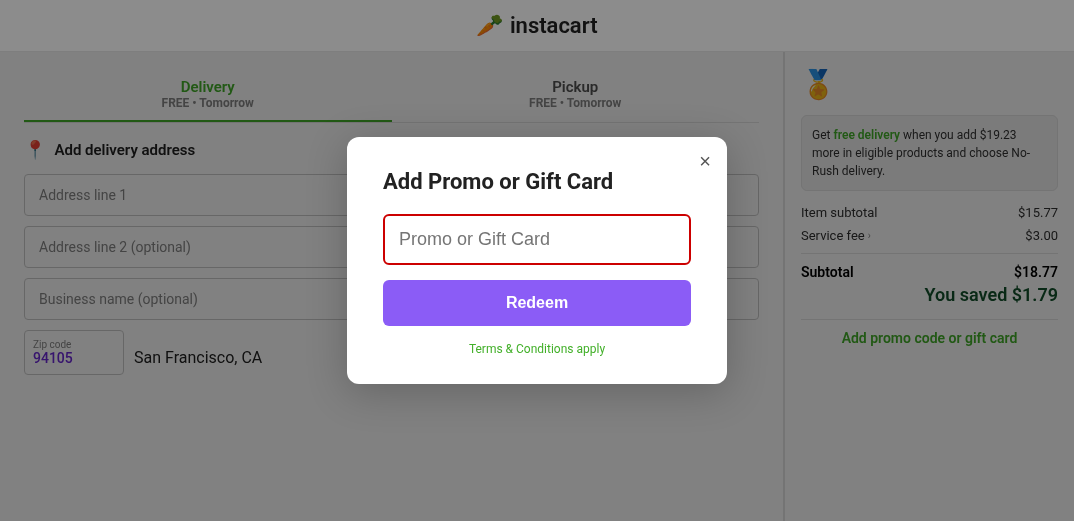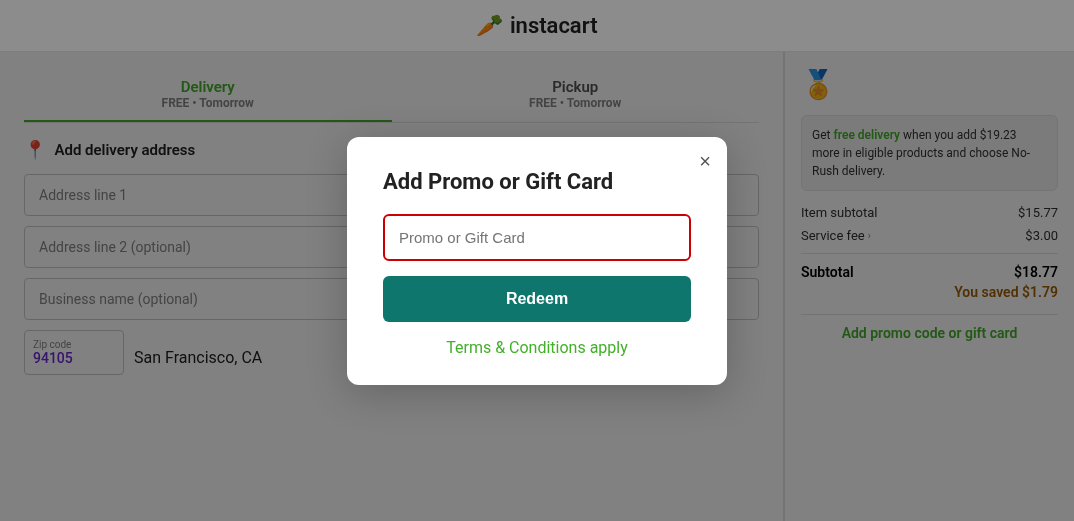--- a/index.html
+++ b/index.html
@@ -193,22 +193,22 @@
       display: flex;
       justify-content: space-between;
       font-size: 14px;
       font-weight: 600;
       margin-top: 4px;
       margin-bottom: 4px;
       gap: 47px;
     }
     .savings-text {
       text-align: right;
-      color: #a16207;
-      font-size: 14px;
+      color: #14532d;
+      font-size: 18px;
       font-weight: 600;
       margin-bottom: 14px;
     }
     .divider {
       border: none;
       border-top: 1px solid #e5e5e5;
       margin: 10px 0;
     }
 
     .add-promo-link {
@@ -255,40 +255,40 @@
       font-size: 22px;
       font-weight: 700;
       color: #222;
       margin-bottom: 20px;
     }
     .promo-input {
       width: 100%;
       border: 2px solid #cc0000;
       border-radius: 6px;
       padding: 13px 14px;
-      font-size: 15px;
+      font-size: 18px;
       color: #888;
       outline: none;
       margin-bottom: 15px;
     }
     .redeem-btn {
       width: 100%;
-      background: #0f766e;
+      background: #8b5cf6;
       color: #fff;
       border: none;
       border-radius: 6px;
       padding: 14px;
       font-size: 16px;
       font-weight: 600;
       cursor: pointer;
       margin-bottom: 16px;
     }
     .terms-link {
       text-align: center;
-      font-size: 16px;
+      font-size: 12px;
       color: #43b02a;
       cursor: pointer;
       display: block;
     }
   </style>
 </head>
 <body>
 
 <div class="header">
   <div class="logo">

